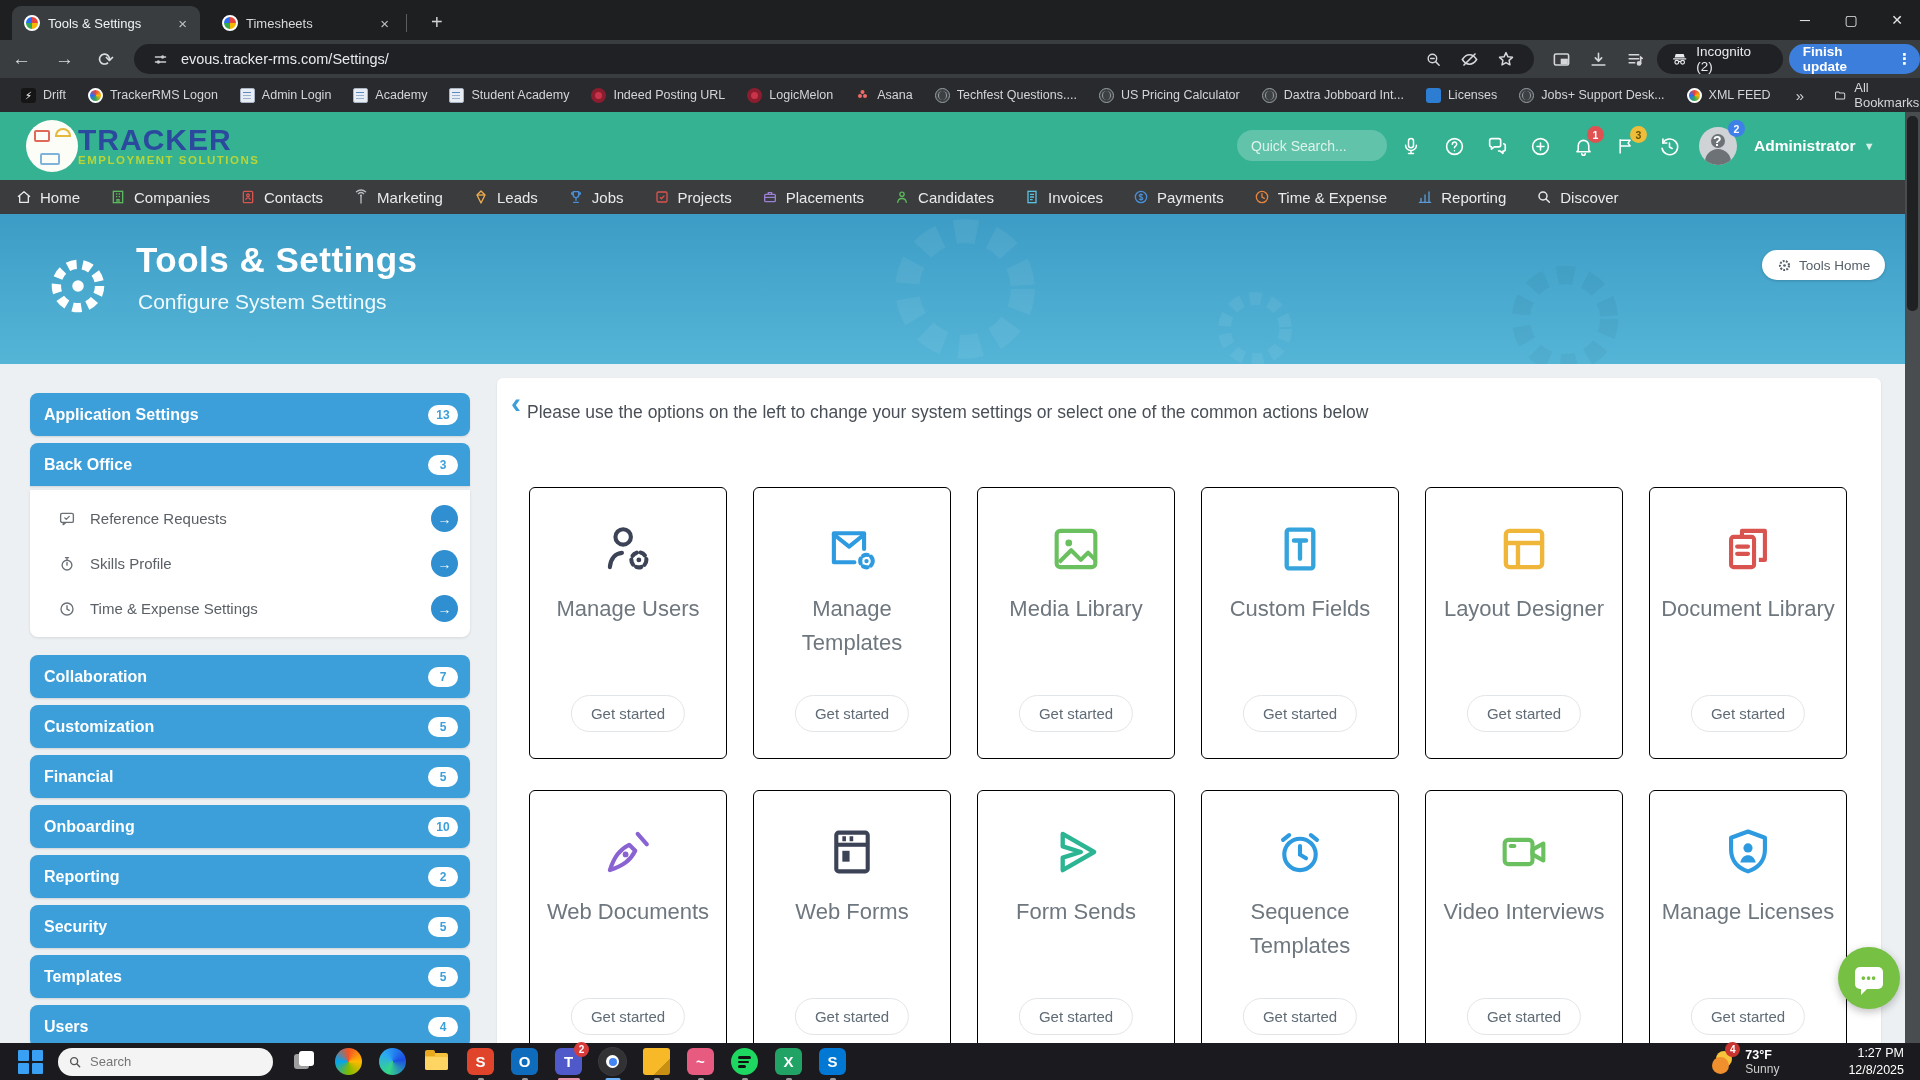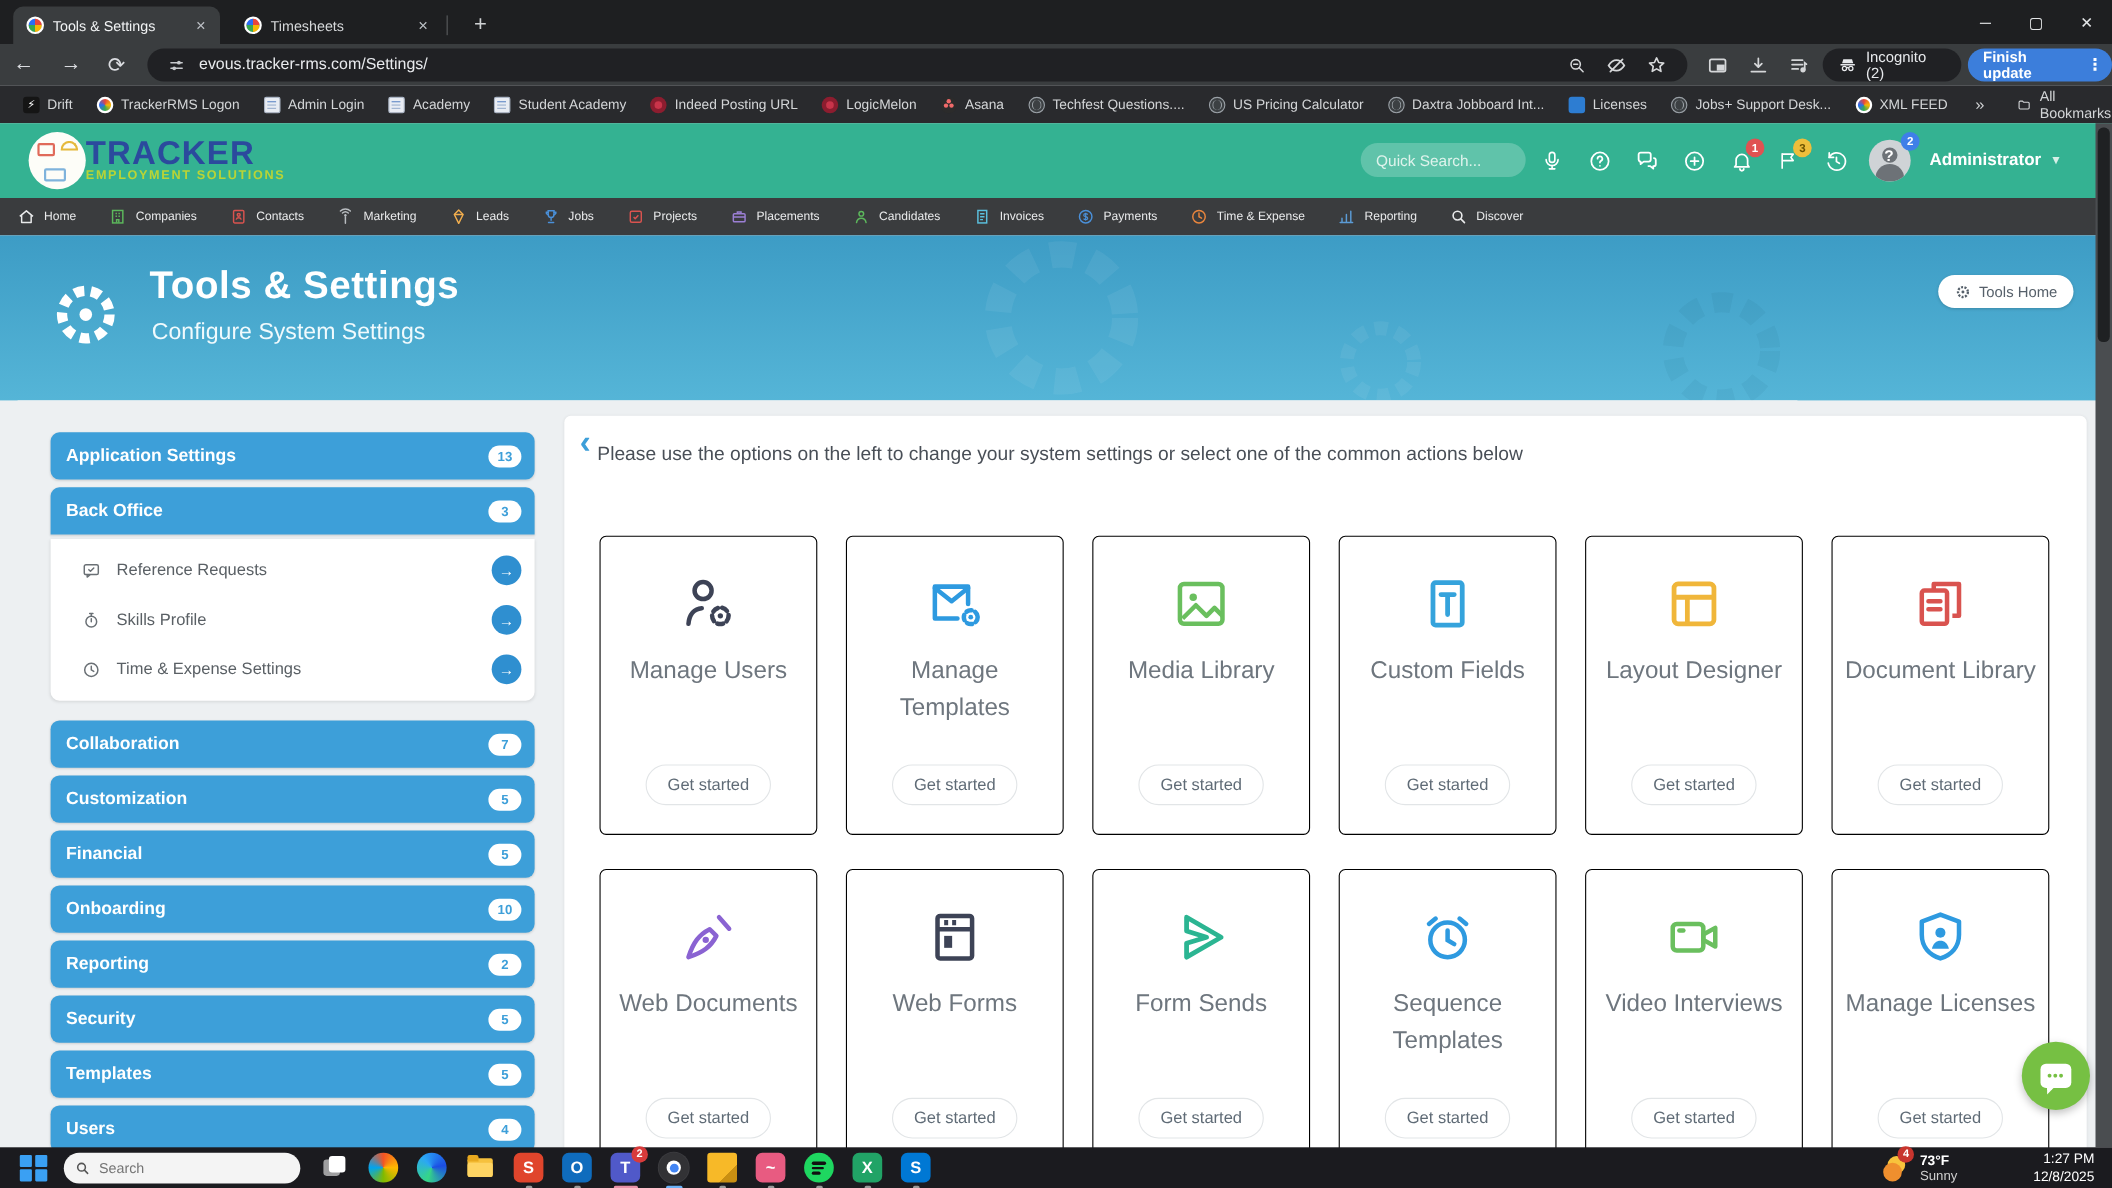--- a/index.html
+++ b/index.html
@@ -69,33 +69,33 @@
   .avatar { width:38px; height:38px; border-radius:50%; background:#cfd3d6; position:relative; overflow:visible; }
   .avatar .head { position:absolute; left:12px; top:7px; width:14px; height:14px; border-radius:50%; background:#6d7277; }
   .avatar .body { position:absolute; left:6px; top:22px; width:26px; height:16px; border-radius:13px 13px 0 0; background:#6d7277; }
   .avatar .q { position:absolute; left:14px; top:6px; color:#fff; font-weight:bold; font-size:14px; }
   .avatar-clip { width:38px; height:38px; border-radius:50%; overflow:hidden; position:absolute; inset:0; }
   .user-name { color:#fff; font-weight:bold; font-size:15.5px; display:flex; align-items:center; gap:8px; }
   .user-name .caret { font-size:11px; color:#d7efe7; }
 
   
   .main-nav { position:absolute; top:180px; left:0; width:1920px; height:34px; background:#3a3c3e; display:flex; align-items:center; padding-left:16px; gap:30px; }
-  .nav-item { display:flex; align-items:center; gap:8px; color:#e9eaeb; font-size:11px; white-space:nowrap; }
+  .nav-item { display:flex; align-items:center; gap:8px; color:#e9eaeb; font-size:15px; white-space:nowrap; }
   .nav-item svg { display:block; }
 
   
   .hero { position:absolute; top:214px; left:0; width:1920px; height:150px; background:linear-gradient(180deg,#3d9cc5,#55b5d7); overflow:hidden; }
   .hero .wm { position:absolute; opacity:.06; }
   .hero-gear { position:absolute; left:42px; top:36px; }
   .hero-title { position:absolute; left:136px; top:26px; color:#fff; font-size:35px; font-weight:bold; letter-spacing:.5px; }
   .hero-sub { position:absolute; left:138px; top:76px; color:#f0fafd; font-size:21px; }
   .tools-home { position:absolute; left:1762px; top:36px; height:30px; background:#fff; border-radius:16px; display:flex; align-items:center; gap:7px; padding:0 15px; color:#56606a; font-size:13.5px; box-shadow:0 1px 3px rgba(0,0,0,.18); }
 
   
-  .page-bg { position:absolute; top:364px; left:16px; width:1618px; height:679px; background:#edf0f2; }
+  .page-bg { position:absolute; top:364px; left:0; width:1618px; height:679px; background:#edf0f2; }
 
   .sidebar { position:absolute; left:30px; top:29px; width:440px; }
   .acc { height:43px; background:#3d9fd9; border-radius:8px; margin-bottom:7px; display:flex; align-items:center; padding:0 12px 0 14px; box-shadow:0 1px 2px rgba(0,0,0,.12); }
   .acc .a-label { color:#fff; font-weight:bold; font-size:16px; flex:1; }
   .acc .a-count { background:#fff; color:#3d9fd9; font-weight:bold; font-size:12px; border-radius:11px; min-width:30px; height:20px; display:flex; align-items:center; justify-content:center; padding:0 8px; }
   .acc.open { border-radius:8px 8px 0 0; margin-bottom:4px; }
   .acc-body { background:#fff; border-radius:0 0 8px 8px; margin-bottom:18px; padding:6px 0; box-shadow:0 1px 3px rgba(0,0,0,.1); }
   .sub-row { height:45px; display:flex; align-items:center; padding:0 12px 0 28px; gap:14px; }
   .sub-row .s-ic { color:#6a7075; display:flex; }
   .sub-row .s-label { color:#5a6065; font-size:15px; flex:1; }

